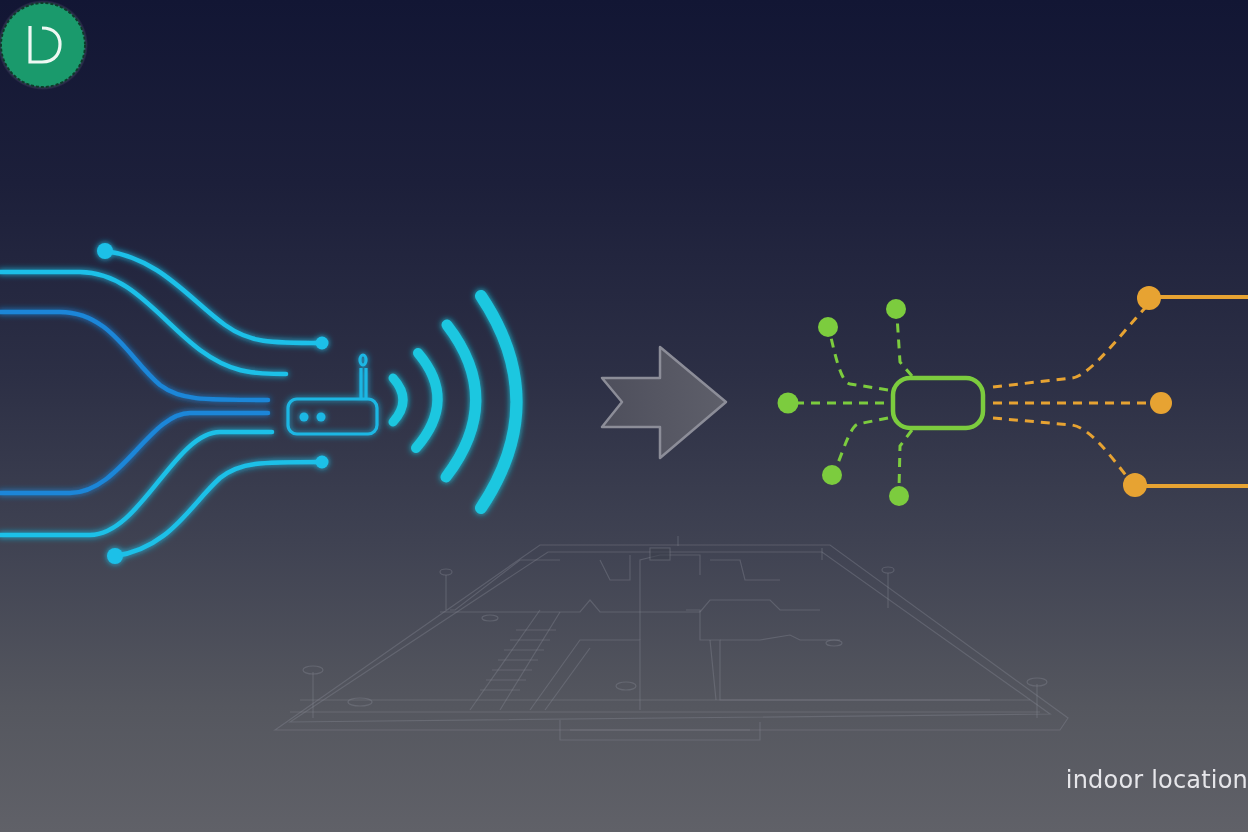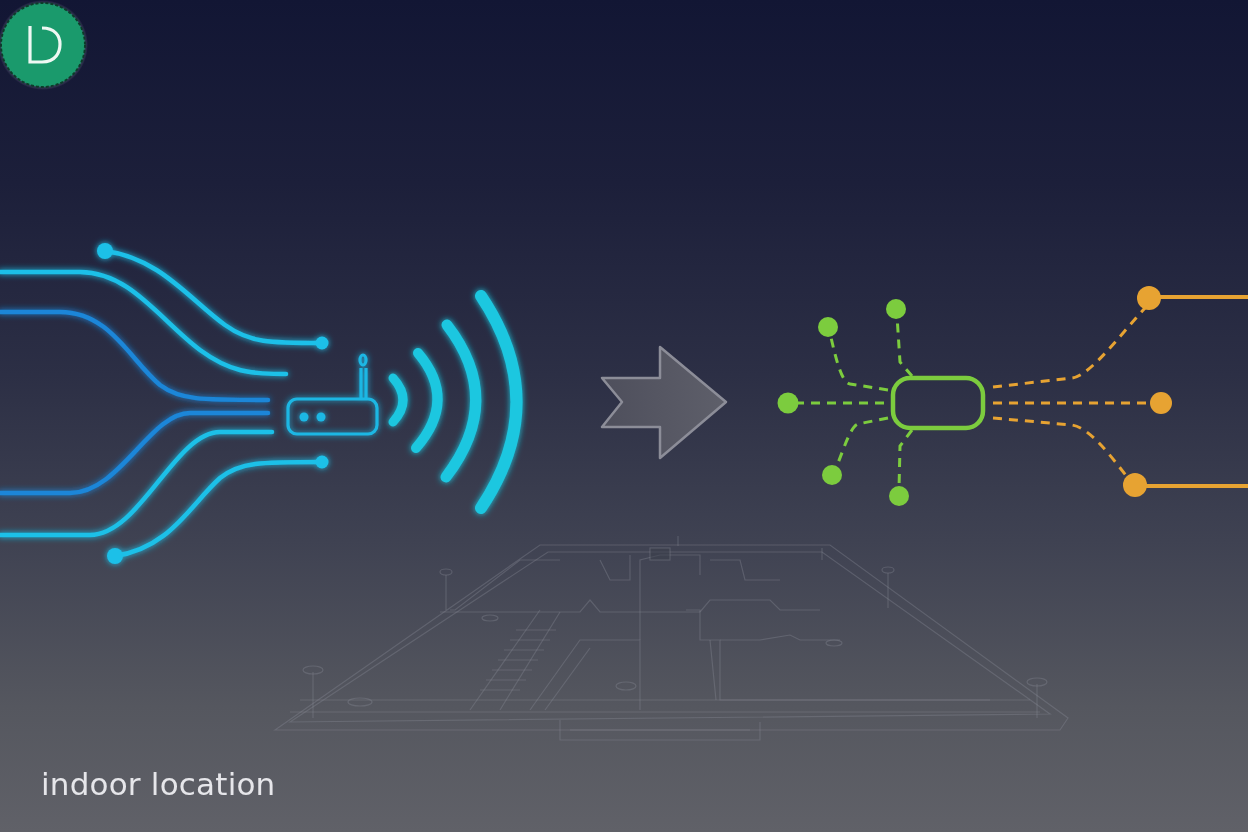--- a/index.html
+++ b/index.html
@@ -1,22 +1,22 @@
 <!DOCTYPE html>
 <html><head>
 <meta charset="utf-8">
 <style>
   html, body { margin:0; padding:0; }
   body { width:1248px; height:832px; overflow:hidden; position:relative;
     background: linear-gradient(180deg, #121634 0%, #1c1f3a 22%, #2c2f45 45%, #3f4252 65%, #55575f 85%, #606168 100%);
     font-family: "Liberation Sans", sans-serif; }
   #scene { position:absolute; left:0; top:0; }
   .logo { position:absolute; left:0; top:0; width:88px; height:92px; }
-  .caption { position:absolute; left:0; width:1248px; top:766px; text-align:left;
-    color:#e6e6ea; font-size:31px; font-family:"DejaVu Sans", sans-serif; letter-spacing:0.2px; padding-left:41px; box-sizing:border-box; }
+  .caption { position:absolute; left:0; width:1248px; top:766px; text-align:right;
+    color:#e6e6ea; font-size:24px; font-family:"DejaVu Sans", sans-serif; letter-spacing:0.2px; padding-left:116px; box-sizing:border-box; }
 </style>
 </head>
 <body>
 
 <svg id="scene" width="1248" height="832" viewBox="0 0 1248 832" xmlns="http://www.w3.org/2000/svg">
   <defs>
     <filter id="glow" x="-50%" y="-50%" width="200%" height="200%">
       <feGaussianBlur stdDeviation="3" result="b"></feGaussianBlur>
       <feMerge>
           <feMergeNode in="b"></feMergeNode>

